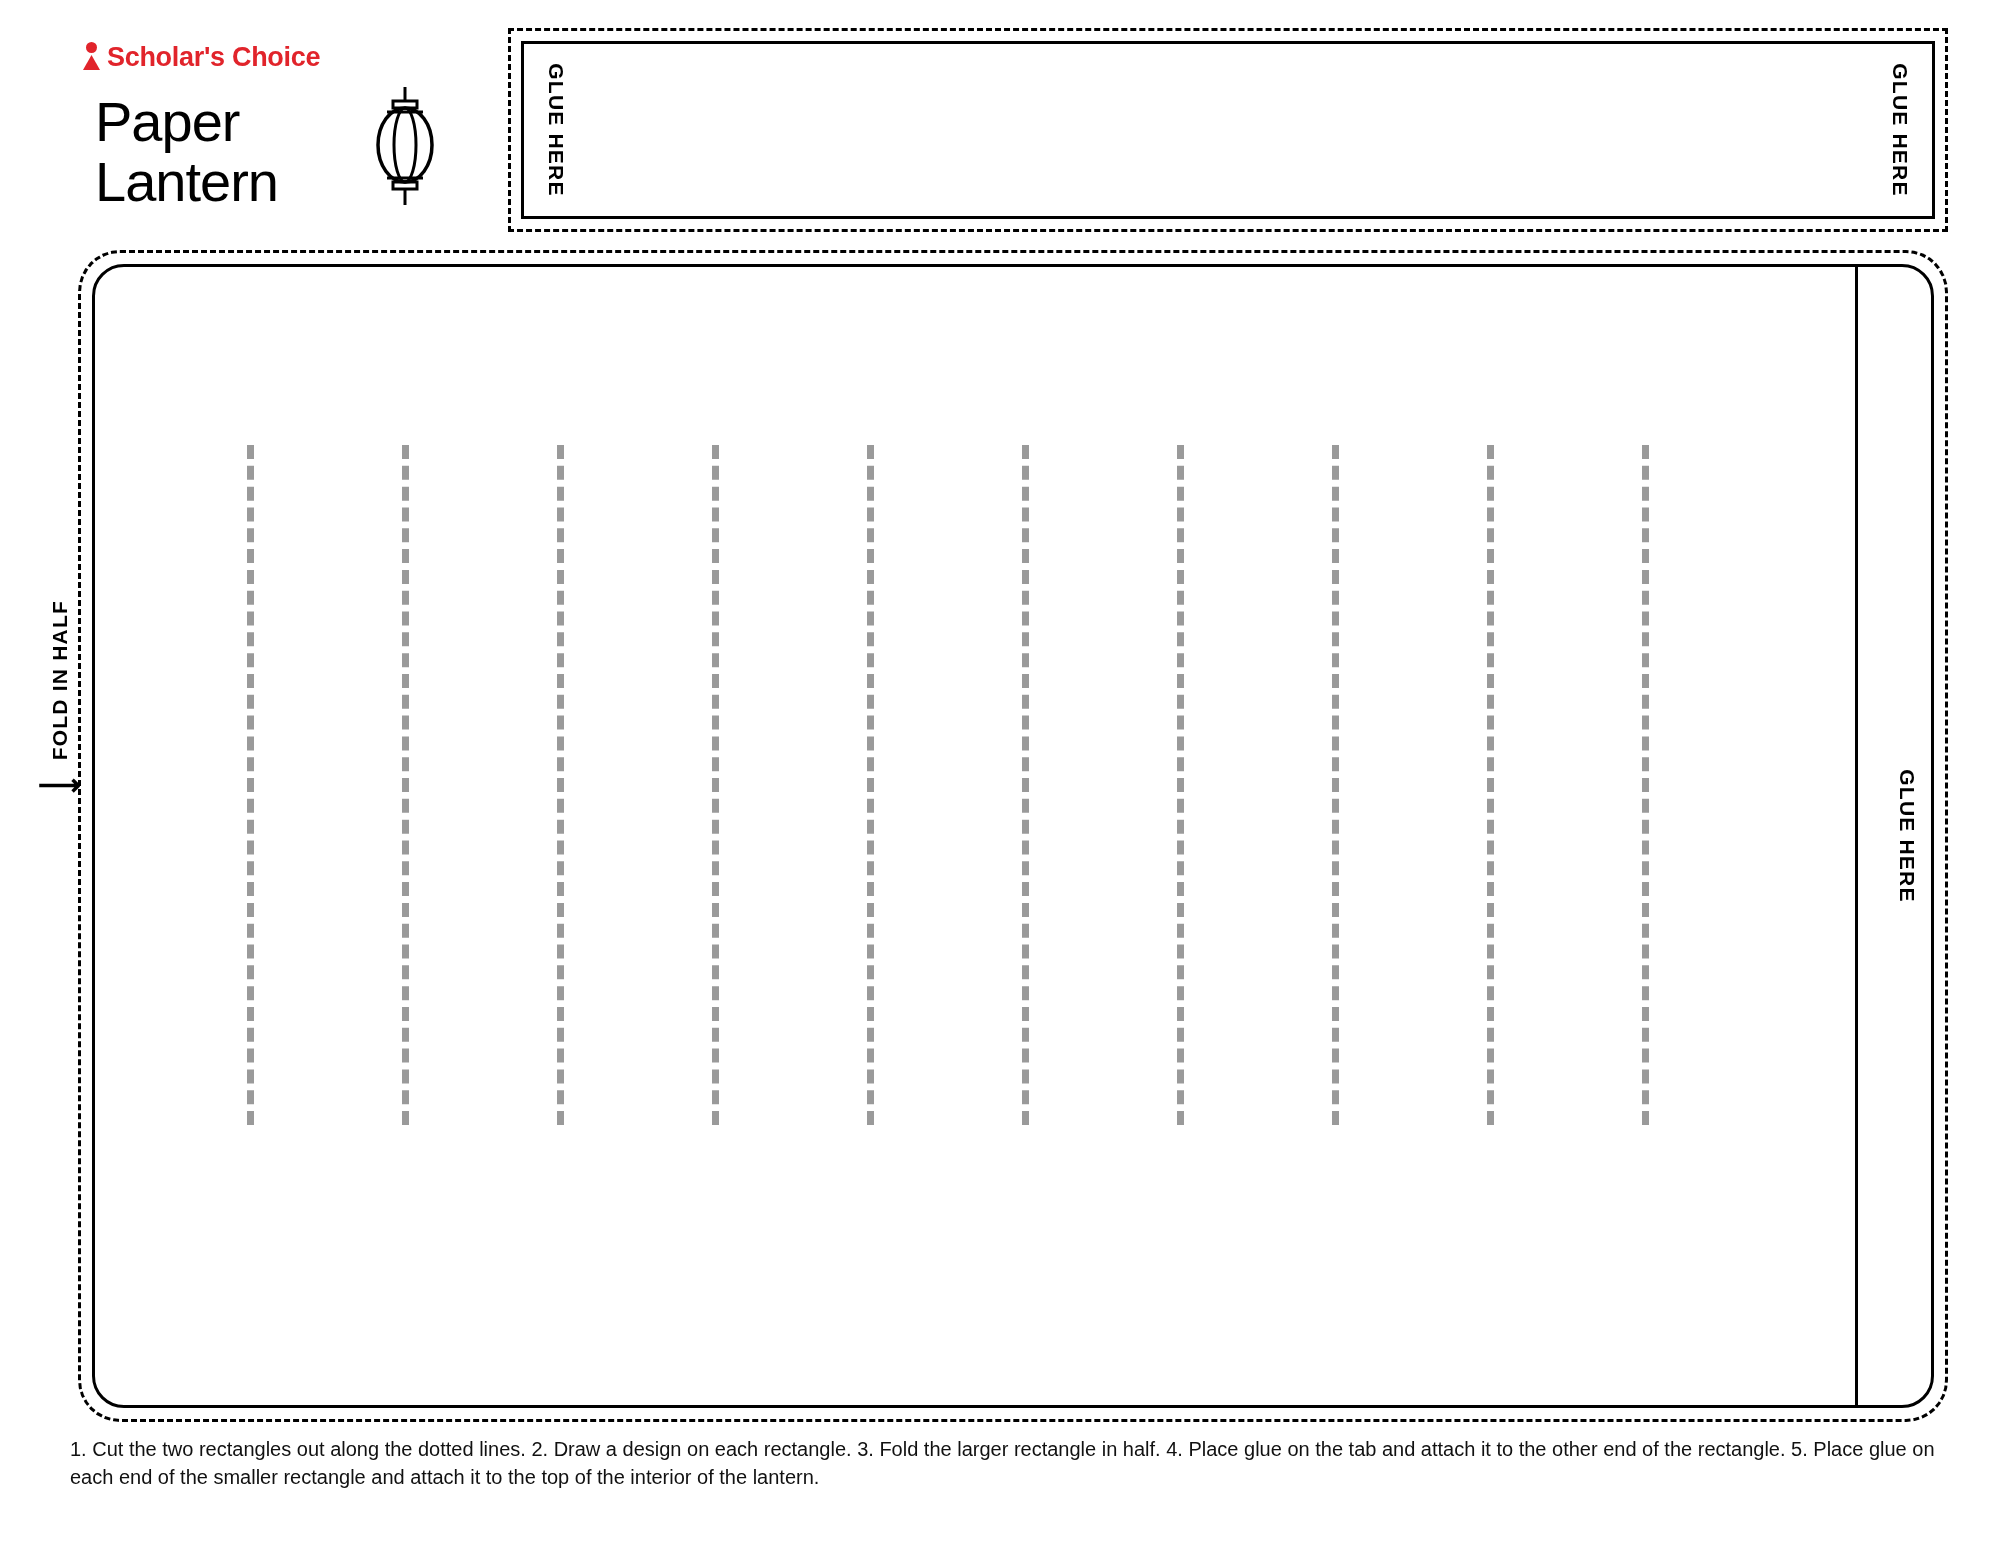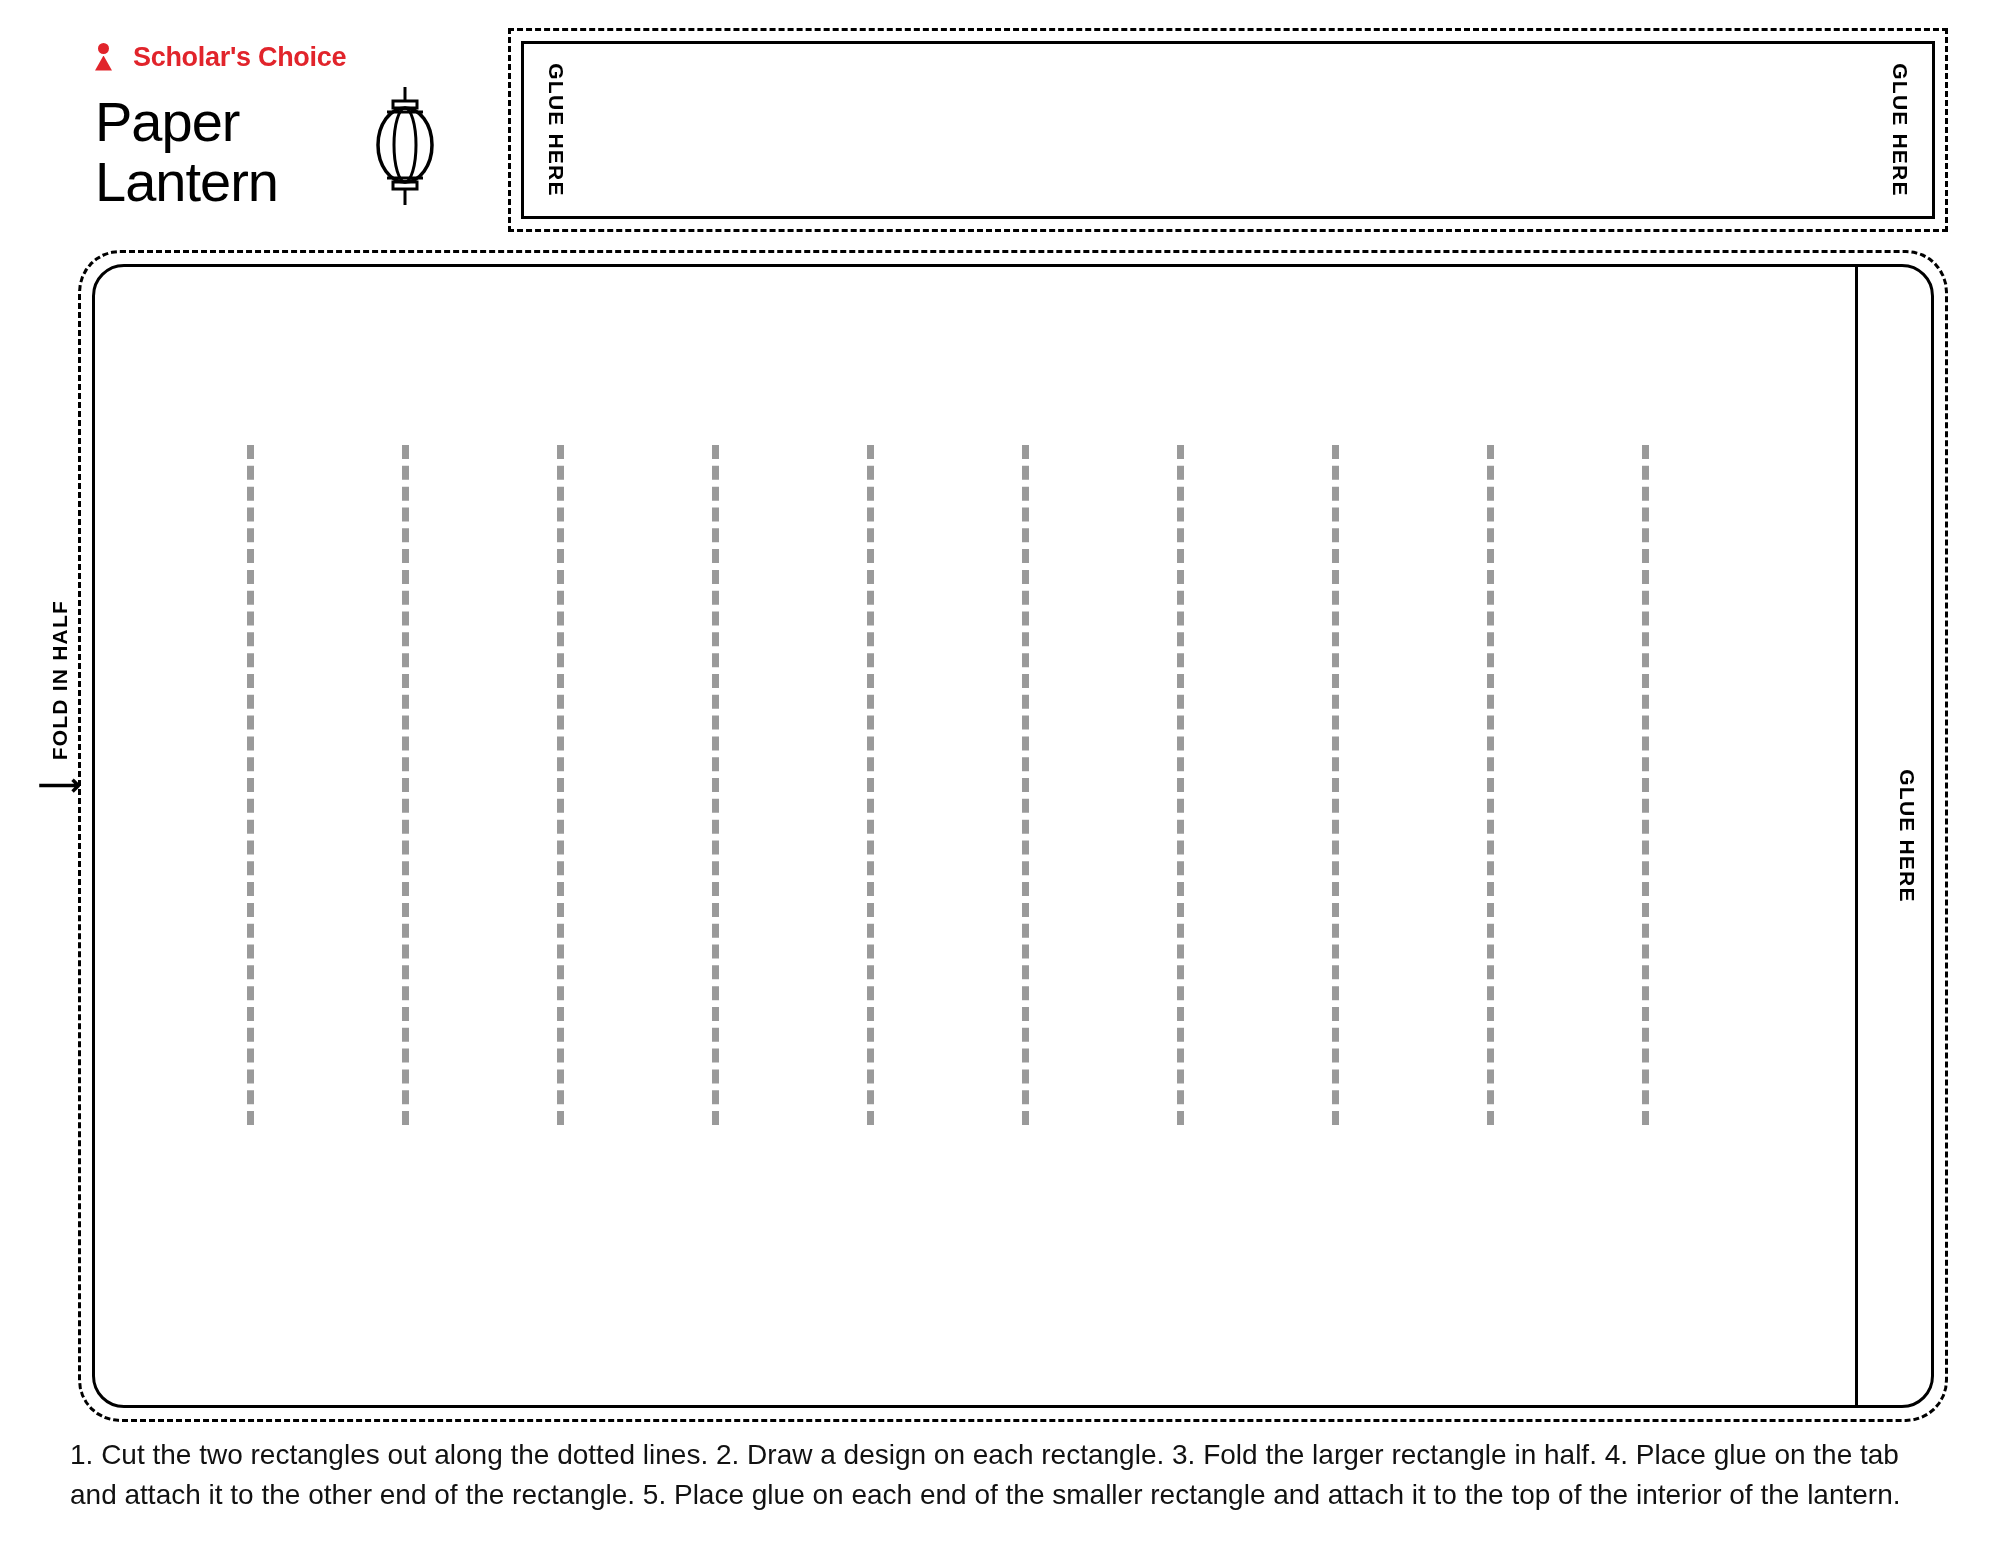--- a/index.html
+++ b/index.html
@@ -12,25 +12,24 @@
     height: 1545px;
     font-family: "Liberation Sans", sans-serif;
     color: #000000;
     position: relative;
     overflow: hidden;
   }
 
   
   .brand {
     position: absolute;
-    left: 95px;
+    left: 83px;
     top: 42px;
     display: flex;
-    align-items: center;
-    gap: 20px;
+    gap: 6px;
   }
   .brand-mark {
     width: 18px;
     height: 30px;
     position: relative;
   }
   .brand-mark .head {
     position: absolute;
     left: 3px;
     top: 0px;
@@ -186,21 +185,21 @@
     line-height: 1;
     font-weight: bold;
   }
 
   
   .instructions {
     position: absolute;
     left: 70px;
     top: 1435px;
     width: 1870px;
-    font-size: 28px;
+    font-size: 20px;
     line-height: 1.42;
     color: #111;
   }
 </style>
 </head>
 <body>
 
 <div class="brand">
   <span class="brand-mark">
     <span class="head"></span>

